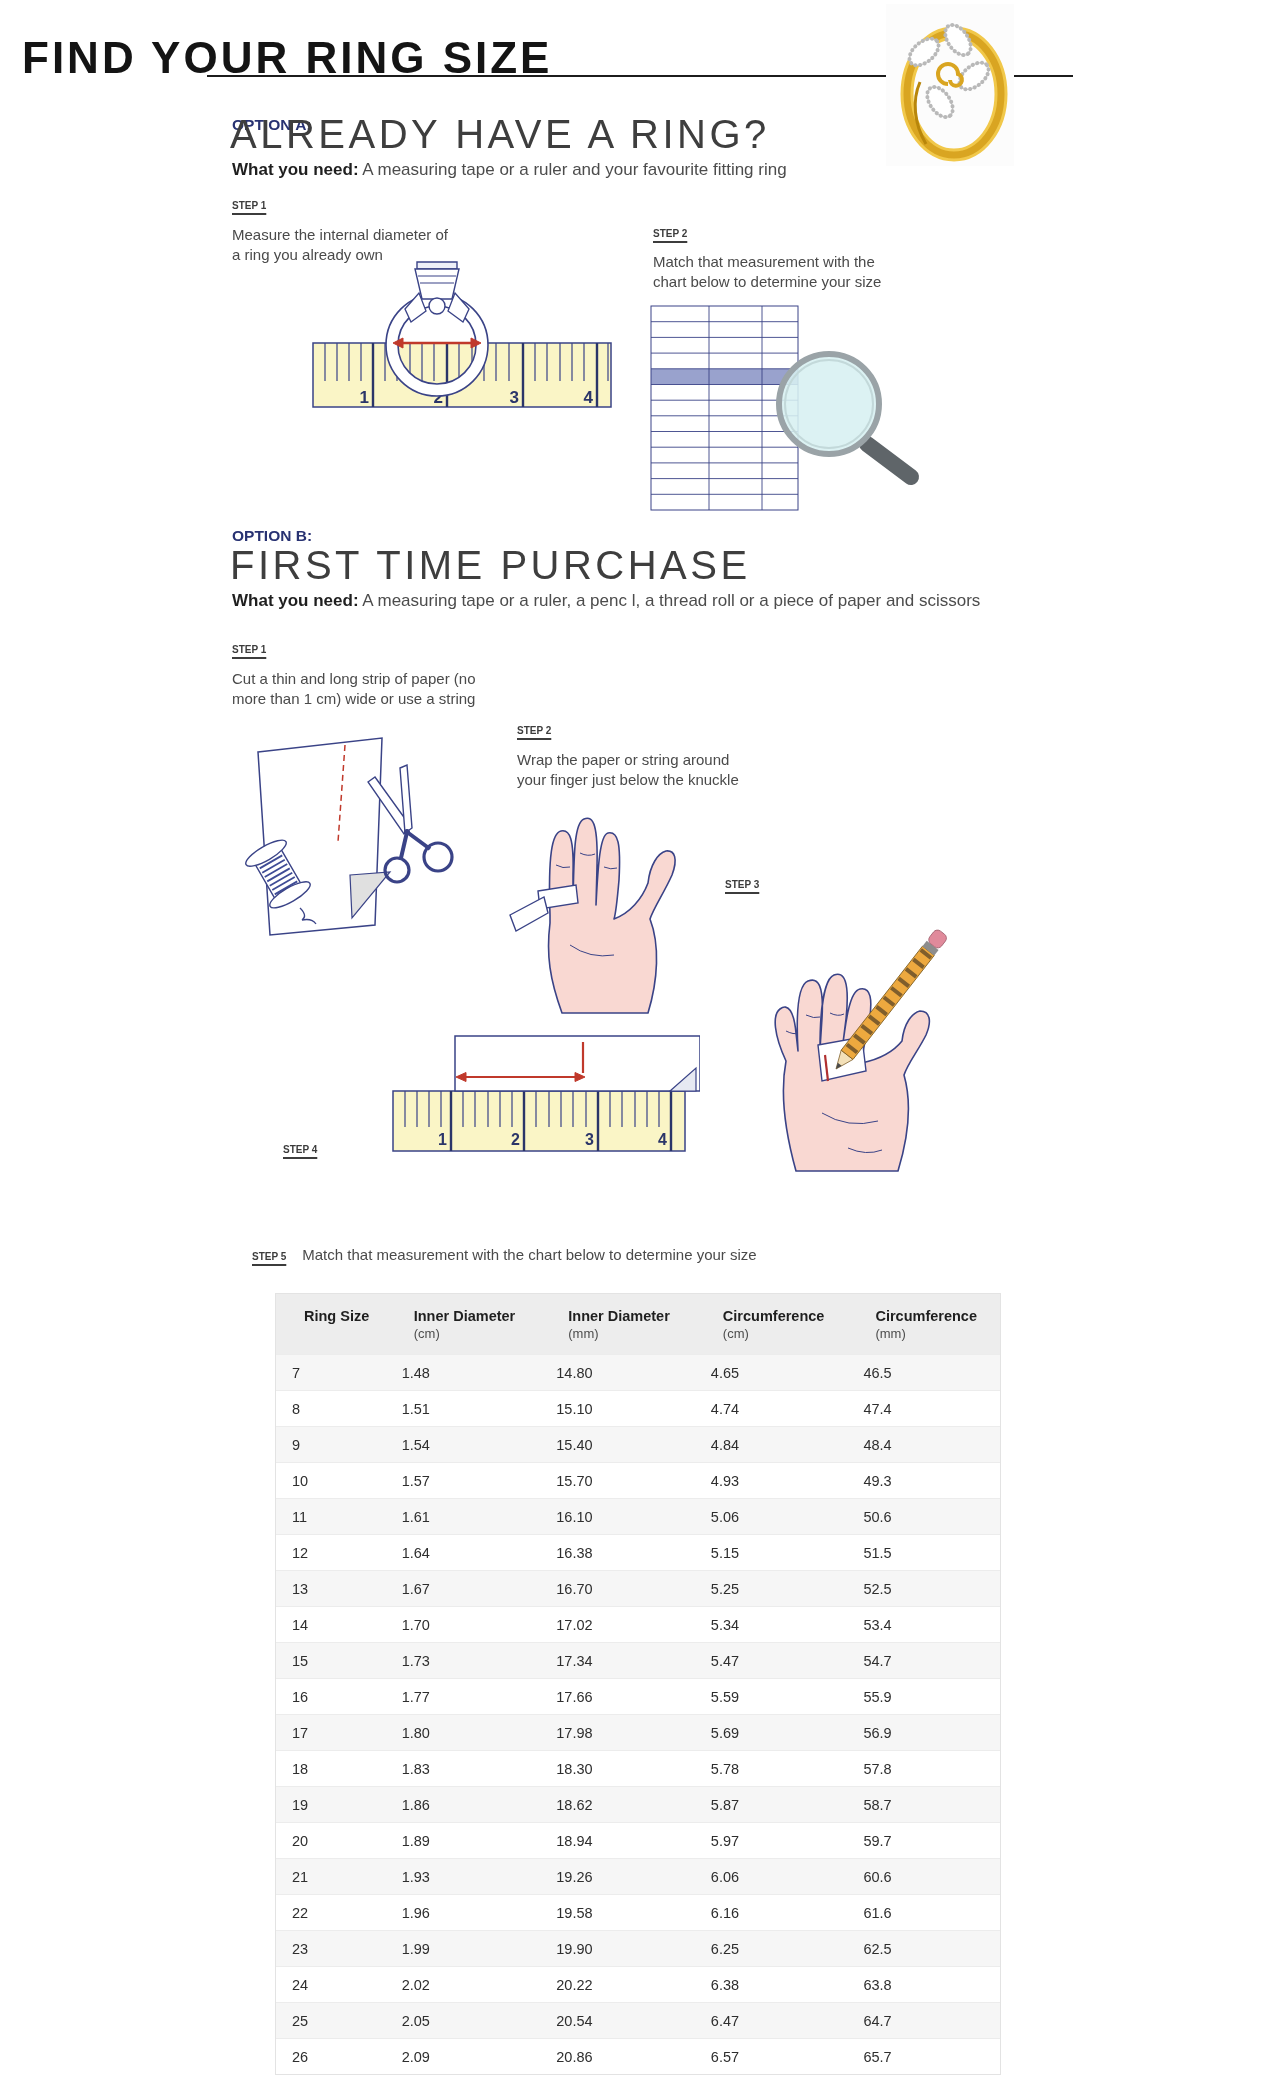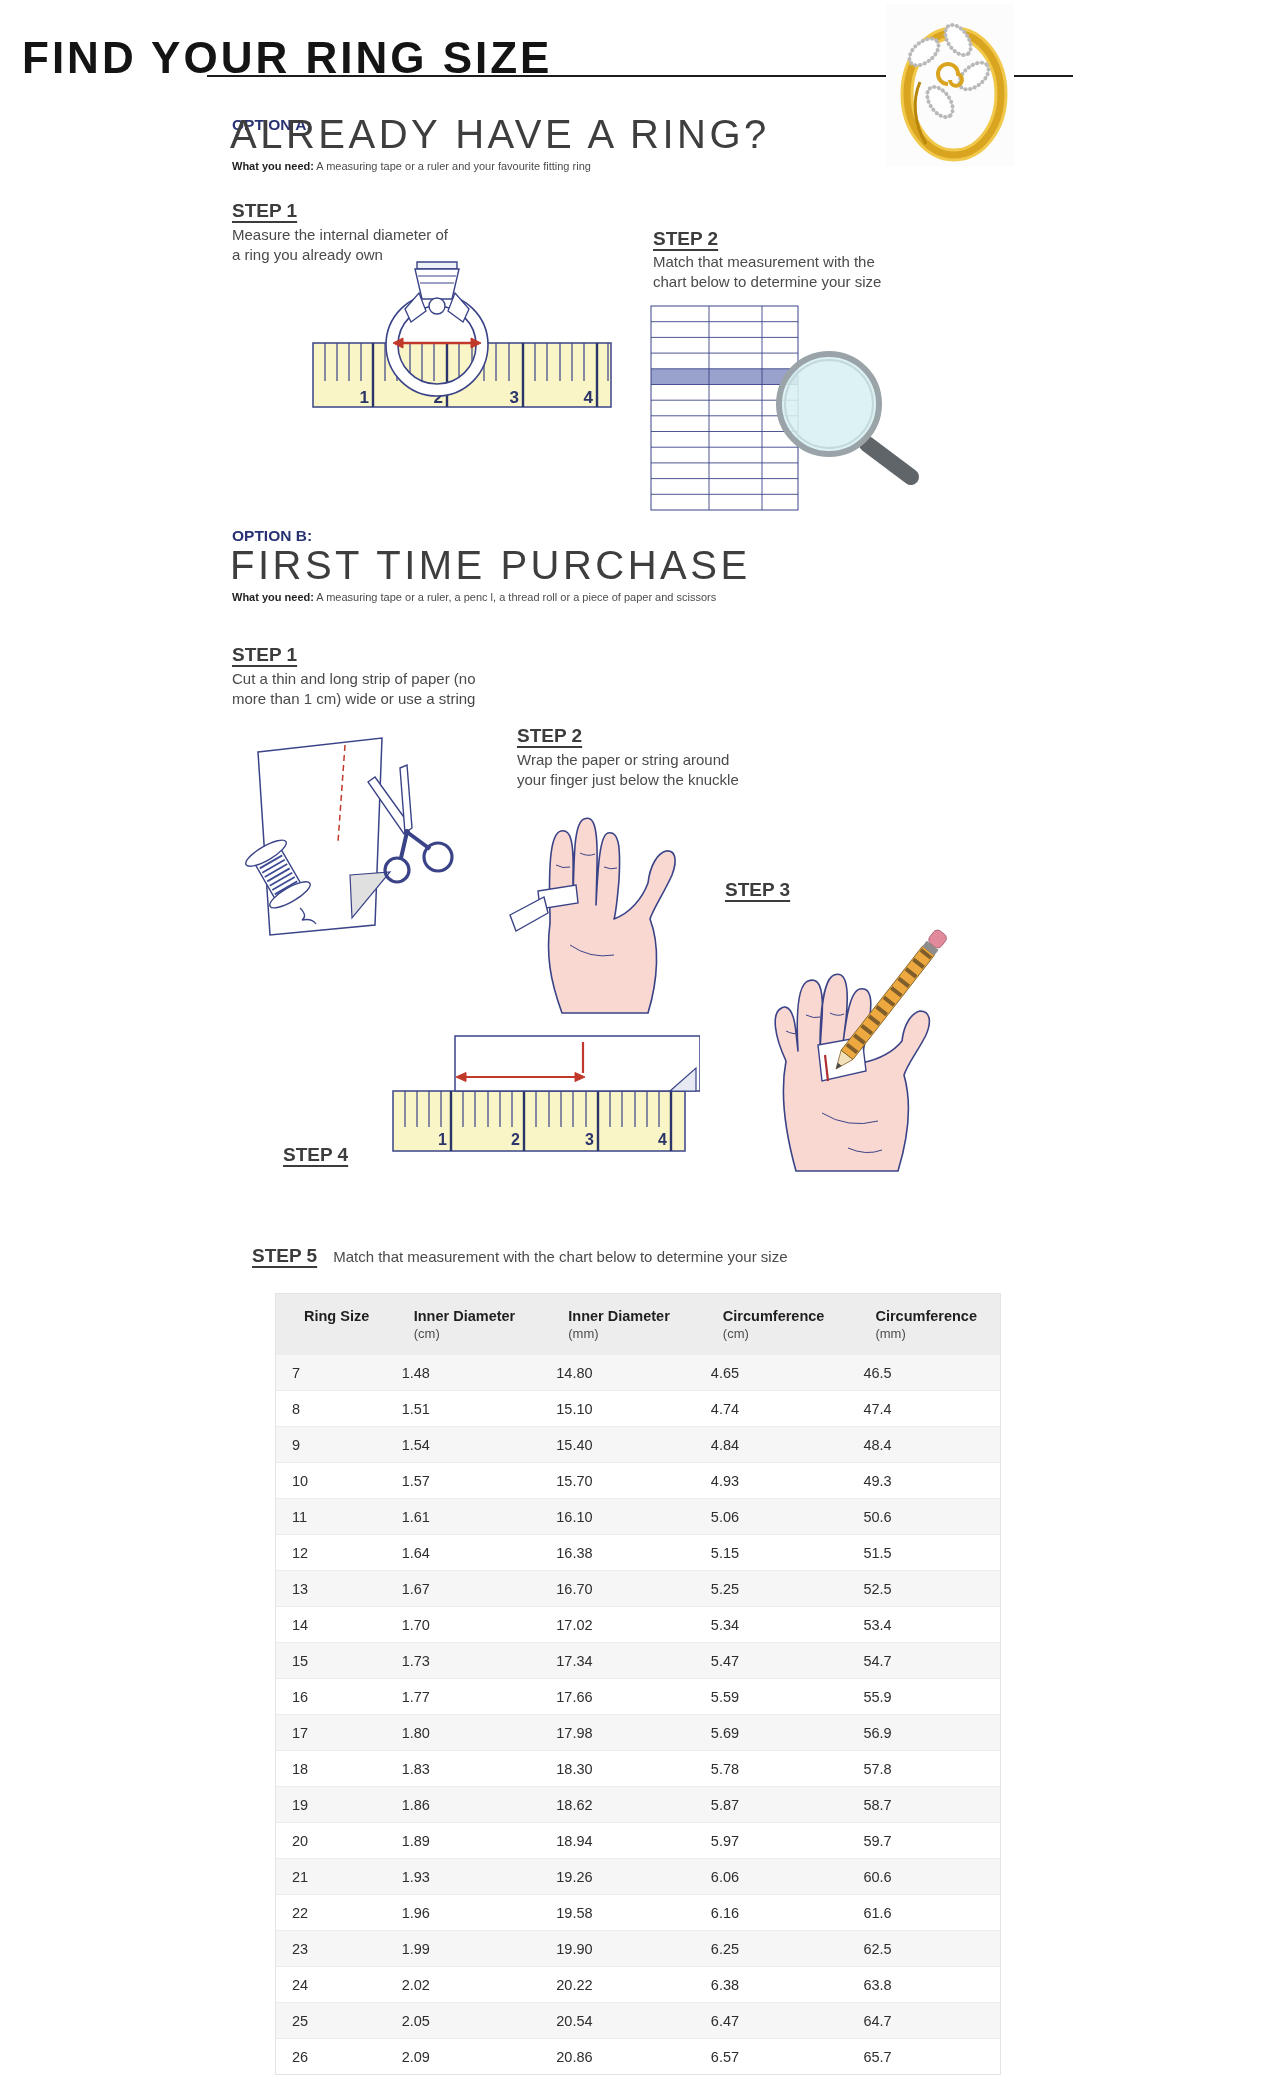--- a/index.html
+++ b/index.html
@@ -5,23 +5,23 @@
   html,body{margin:0;padding:0;background:#fff;}
   .page{position:relative;width:1275px;height:2100px;background:#fff;overflow:hidden;
         font-family:"Liberation Sans",sans-serif;color:#444;}
   .abs{position:absolute;}
   .title{top:33px;left:0;width:100%;font-size:44px;font-weight:bold;
          letter-spacing:3px;color:#141414;margin-left:22px;}
   .title-rule{left:207px;top:75px;width:866px;height:2px;background:#1c1c1c;}
   .ring-photo{left:886px;top:4px;z-index:2;}
   .opt-label{font-size:15.5px;font-weight:bold;color:#283272;}
   .opt-heading{font-size:40px;font-weight:400;letter-spacing:3.5px;color:#3e3e3e;}
-  .need{font-size:11px;color:#4c4c4c;}
+  .need{font-size:17px;color:#4c4c4c;}
   .need b{color:#1f1f1f;}
-  .step-label{font-size:19px;font-weight:bold;color:#3c3c3c;text-decoration:underline;
+  .step-label{font-size:10px;font-weight:bold;color:#3c3c3c;text-decoration:underline;
               text-underline-offset:4px;text-decoration-thickness:1.5px;}
   .step-text{font-size:15px;line-height:1.32;color:#4a4a4a;white-space:pre-line;}
   .a-label{left:232px;top:96px;margin-top:20px;}   .a-heading{left:230px;top:112px;}  .a-need{left:232px;top:160px;}
   .sa1-l{left:232px;top:200px;}    .sa1-t{left:232px;top:225px;width:320px;}
   .sa2-l{left:653px;top:228px;}    .sa2-t{left:653px;top:252px;width:300px;}
   .il-ring{left:305px;top:253px;}  .il-grid{left:645px;top:298px;}
   .b-label{left:232px;top:527px;}  .b-heading{left:230px;top:543px;}  .b-need{left:232px;top:591px;}
   .sb1-l{left:232px;top:644px;}    .sb1-t{left:232px;top:669px;width:330px;}
   .il-scis{left:238px;top:712px;}
   .sb2-l{left:517px;top:725px;}    .sb2-t{left:517px;top:750px;width:300px;}

